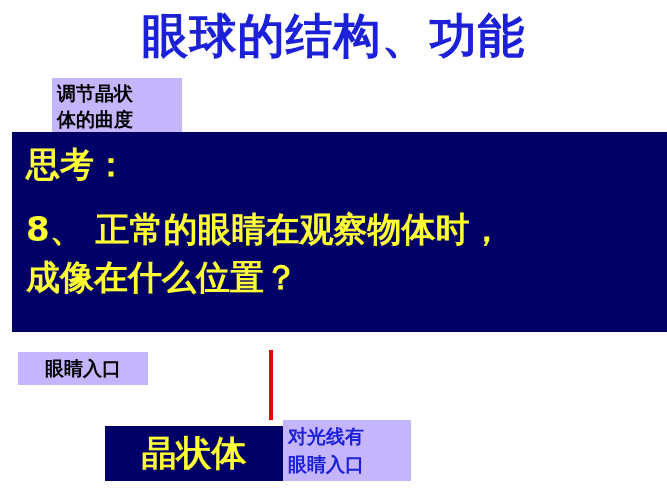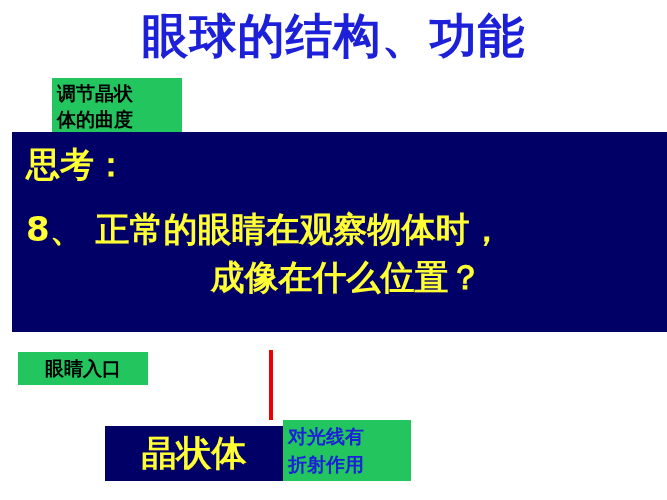--- a/index.html
+++ b/index.html
@@ -33,21 +33,21 @@
     font-size: 47px;
     line-height: 56px;
     font-weight: bold;
     letter-spacing: 1px;
     white-space: nowrap;
   }
 
   
   .callout {
     position: absolute;
-    background: #22c55e;
+    background: #c4b5fd;
     color: #000000;
     font-size: 19px;
     line-height: 26px;
     font-weight: bold;
     padding: 2px 5px 3px 5px;
     box-sizing: border-box;
     white-space: pre-line;
   }
   .callout-curvature {
     left: 52px;
@@ -102,21 +102,20 @@
   }
   .q-body1 {
     font-size: 34px;
     line-height: 46px;
     margin: 20px 0 0 4px;
   }
   .q-body2 {
     font-size: 34px;
     line-height: 46px;
     margin: 2px 0 0 4px;
-    text-align: center;
   }
 
   
   .connector-red {
     position: absolute;
     left: 269px;
     top: 350px;
     width: 4px;
     height: 70px;
     background: #ee0000;
@@ -157,15 +156,15 @@
     <div class="q-line q-body2">成像在什么位置？</div>
   </div>
 
   <div class="callout callout-entrance">眼睛入口</div>
 
   <div class="connector-red"></div>
 
   <div class="lens-box">晶状体</div>
 
   <div class="callout callout-refraction">对光线有
-折射作用</div>
+眼睛入口</div>
 
 </div>
 
 </body></html>

